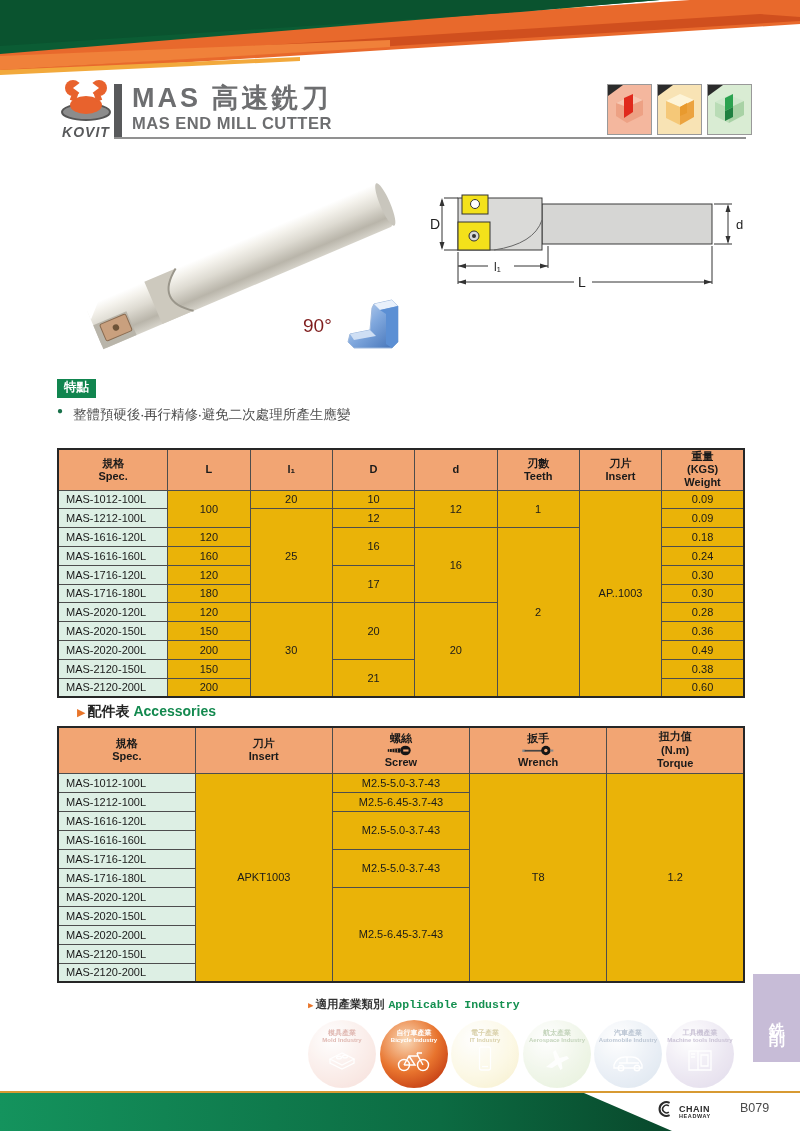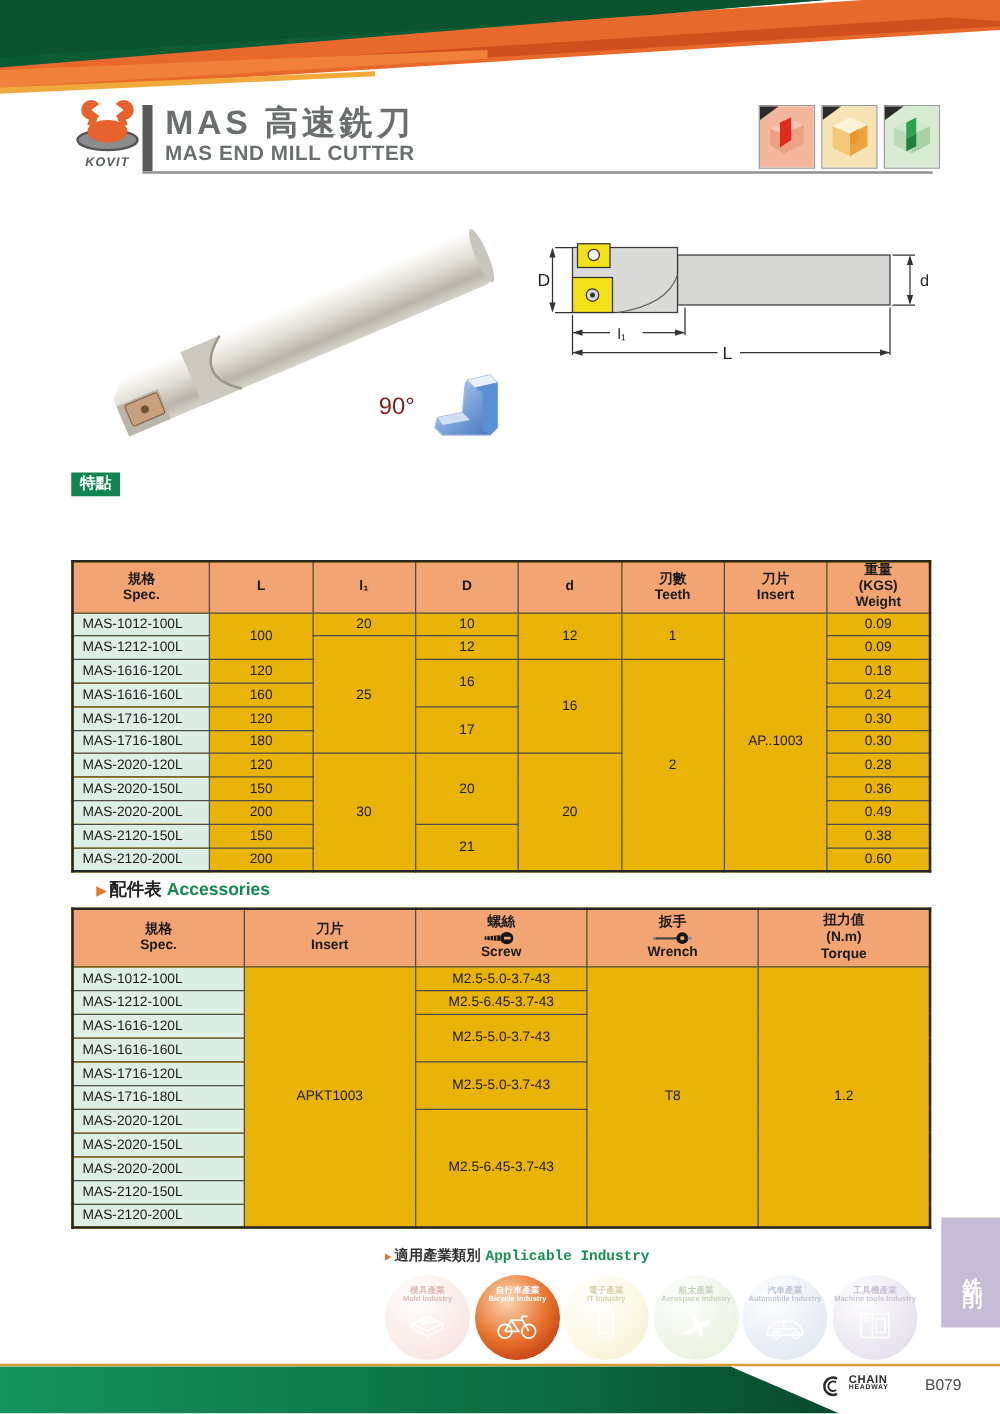--- a/index.html
+++ b/index.html
@@ -2,22 +2,22 @@
 <html><head>
 <meta charset="utf-8">
 <style>
   html,body{margin:0;padding:0;background:#fff;}
   .page{position:relative;width:800px;height:1131px;background:#fff;overflow:hidden;
         font-family:"Liberation Sans","DejaVu Sans",sans-serif;color:#222;}
   .abs{position:absolute;}
   
   .banner{left:0;top:0;width:800px;height:78px;}
   .brand{left:54px;top:78px;width:64px;text-align:center;}
-  .brand-name{font-size:10px;font-weight:bold;font-style:italic;color:#58595b;letter-spacing:1px;display:block;margin-top:-2px;}
-  .title-block{left:114px;top:84px;display:flex;text-align:center;}
+  .brand-name{font-size:14px;font-weight:bold;font-style:italic;color:#58595b;letter-spacing:1px;display:block;margin-top:-2px;}
+  .title-block{left:114px;top:84px;display:flex;}
   .title-vbar{width:8px;height:53px;background:#58595b;margin-right:10px;}
   .title-zh{font-size:27px;color:#6d6e70;letter-spacing:3px;line-height:1.05;font-weight:bold;}
   .title-en{font-size:16.5px;color:#6d6e70;font-weight:bold;letter-spacing:.5px;margin-top:2px;}
   .title-underline{left:114px;top:137px;width:632px;height:2px;background:#919191;}
   .op-icons{left:607px;top:84px;display:flex;gap:5px;}
   .op-icon{width:43px;height:49px;border:1px solid #999;background:#fff;}
   
   .product-svg{left:62px;top:168px;}
   .angle-wrap{left:303px;top:298px;display:flex;align-items:center;gap:8px;}
   .angle-label{font-size:19px;color:#7f1d1d;}
@@ -57,21 +57,21 @@
   .ind svg{display:block;margin:1px auto 0 auto;}
   .faded{opacity:.52;}
   
   .side-tab{left:753px;top:974px;width:47px;height:88px;background:#c7bcd7;color:#fff;
             display:flex;align-items:center;justify-content:center;}
   .side-tab span{writing-mode:vertical-rl;text-orientation:upright;font-size:16px;font-weight:bold;letter-spacing:9px;}
   .footer-goldline{left:0;top:1091px;width:800px;height:2px;background:#d79a33;}
   .footer-band{left:0;top:1093px;width:800px;height:38px;
                background:linear-gradient(90deg,#14935d 0%,#0c6b42 55%,#07351f 100%);
                clip-path:polygon(0 0,73% 0,84% 100%,0 100%);}
-  .footer-logo{left:655px;top:1099px;display:flex;align-items:flex-start;gap:4px;}
+  .footer-logo{left:655px;top:1099px;display:flex;align-items:flex-end;gap:4px;}
   .logo-words{line-height:1;}
   .logo-l1{font-size:9px;font-weight:bold;color:#2b2b2b;letter-spacing:.5px;display:block;}
   .logo-l2{font-size:5.5px;font-weight:bold;color:#2b2b2b;letter-spacing:.6px;display:block;}
   .page-num{left:740px;top:1101px;font-size:12.5px;color:#4a4a4a;}
 </style>
 </head>
 <body>
 
 <div class="page">
 
@@ -208,20 +208,21 @@
     <polygon points="282,102 274,99.5 274,104.5" fill="#333"></polygon>
     <text x="0" y="49" font-size="14" fill="#222">D</text>
     <text x="306" y="49" font-size="13" fill="#222">d</text>
     <text x="64" y="91" font-size="12" fill="#222">l₁</text>
     <text x="148" y="107" font-size="14" fill="#222">L</text>
   </svg>
 
   <div class="abs feat-zh">
     <span class="badge">特點</span>
     <ul>
+      <li>整體預硬後‧再行精修‧避免二次處理所產生應變</li>
     </ul>
   </div>
 
   <table class="tbl spec-tbl">
     <colgroup>
       <col style="width:16%">
         <col style="width:12%">
         <col style="width:12%">
         <col style="width:12%">
       <col style="width:12%">

